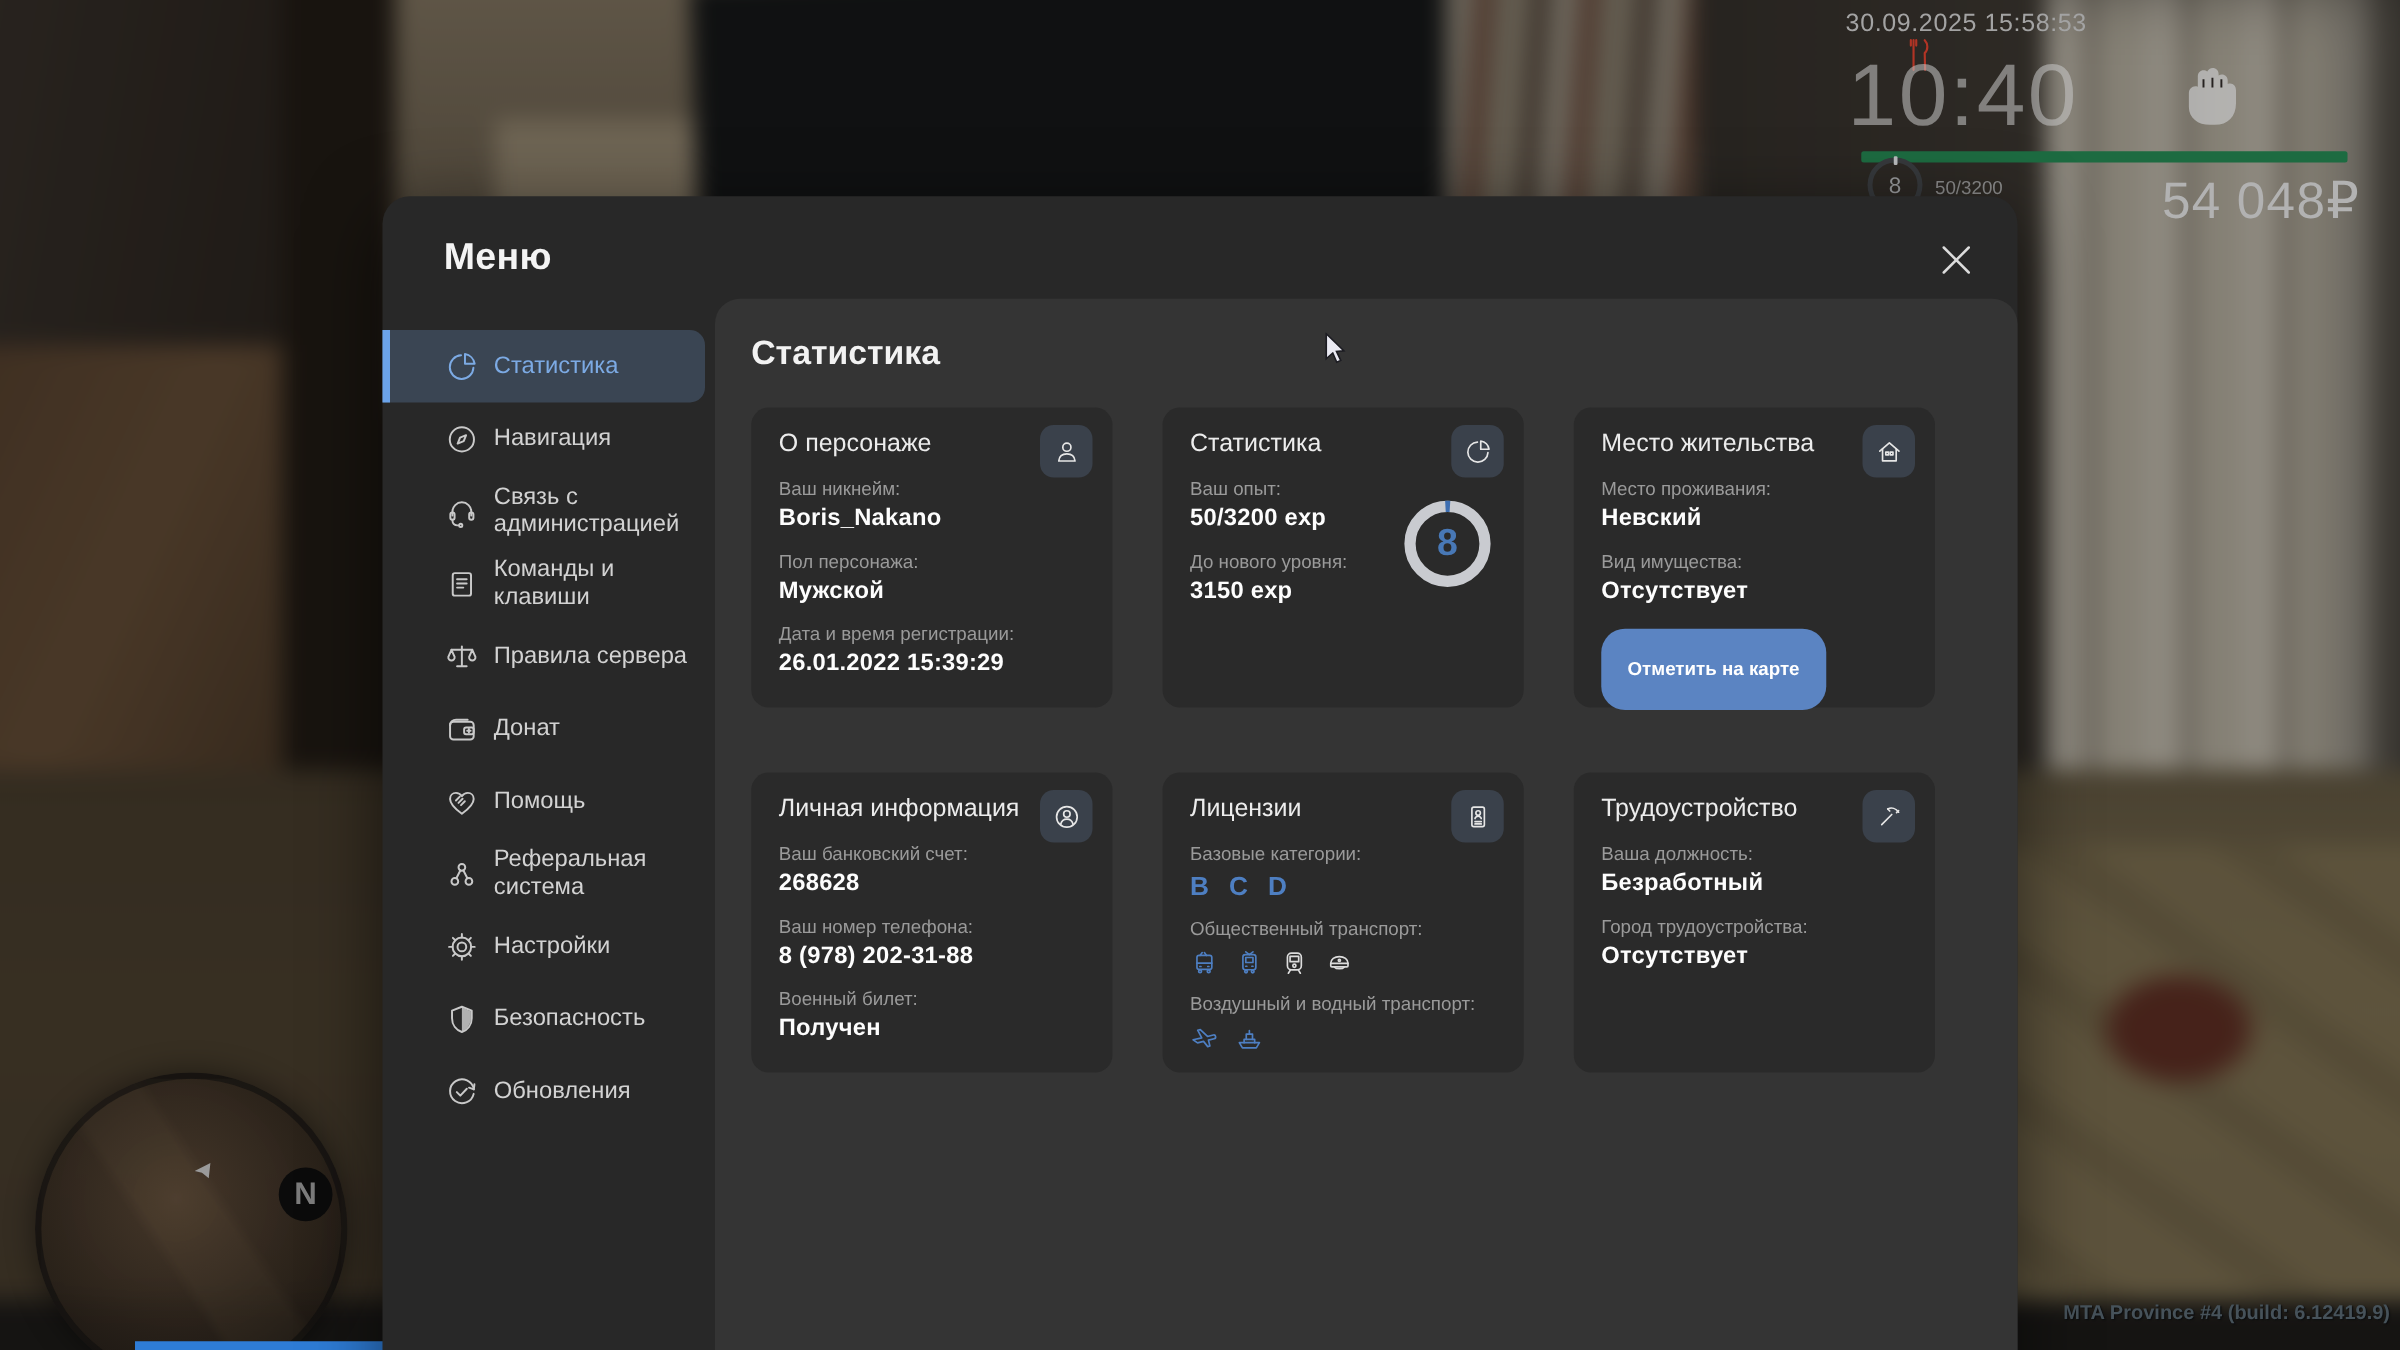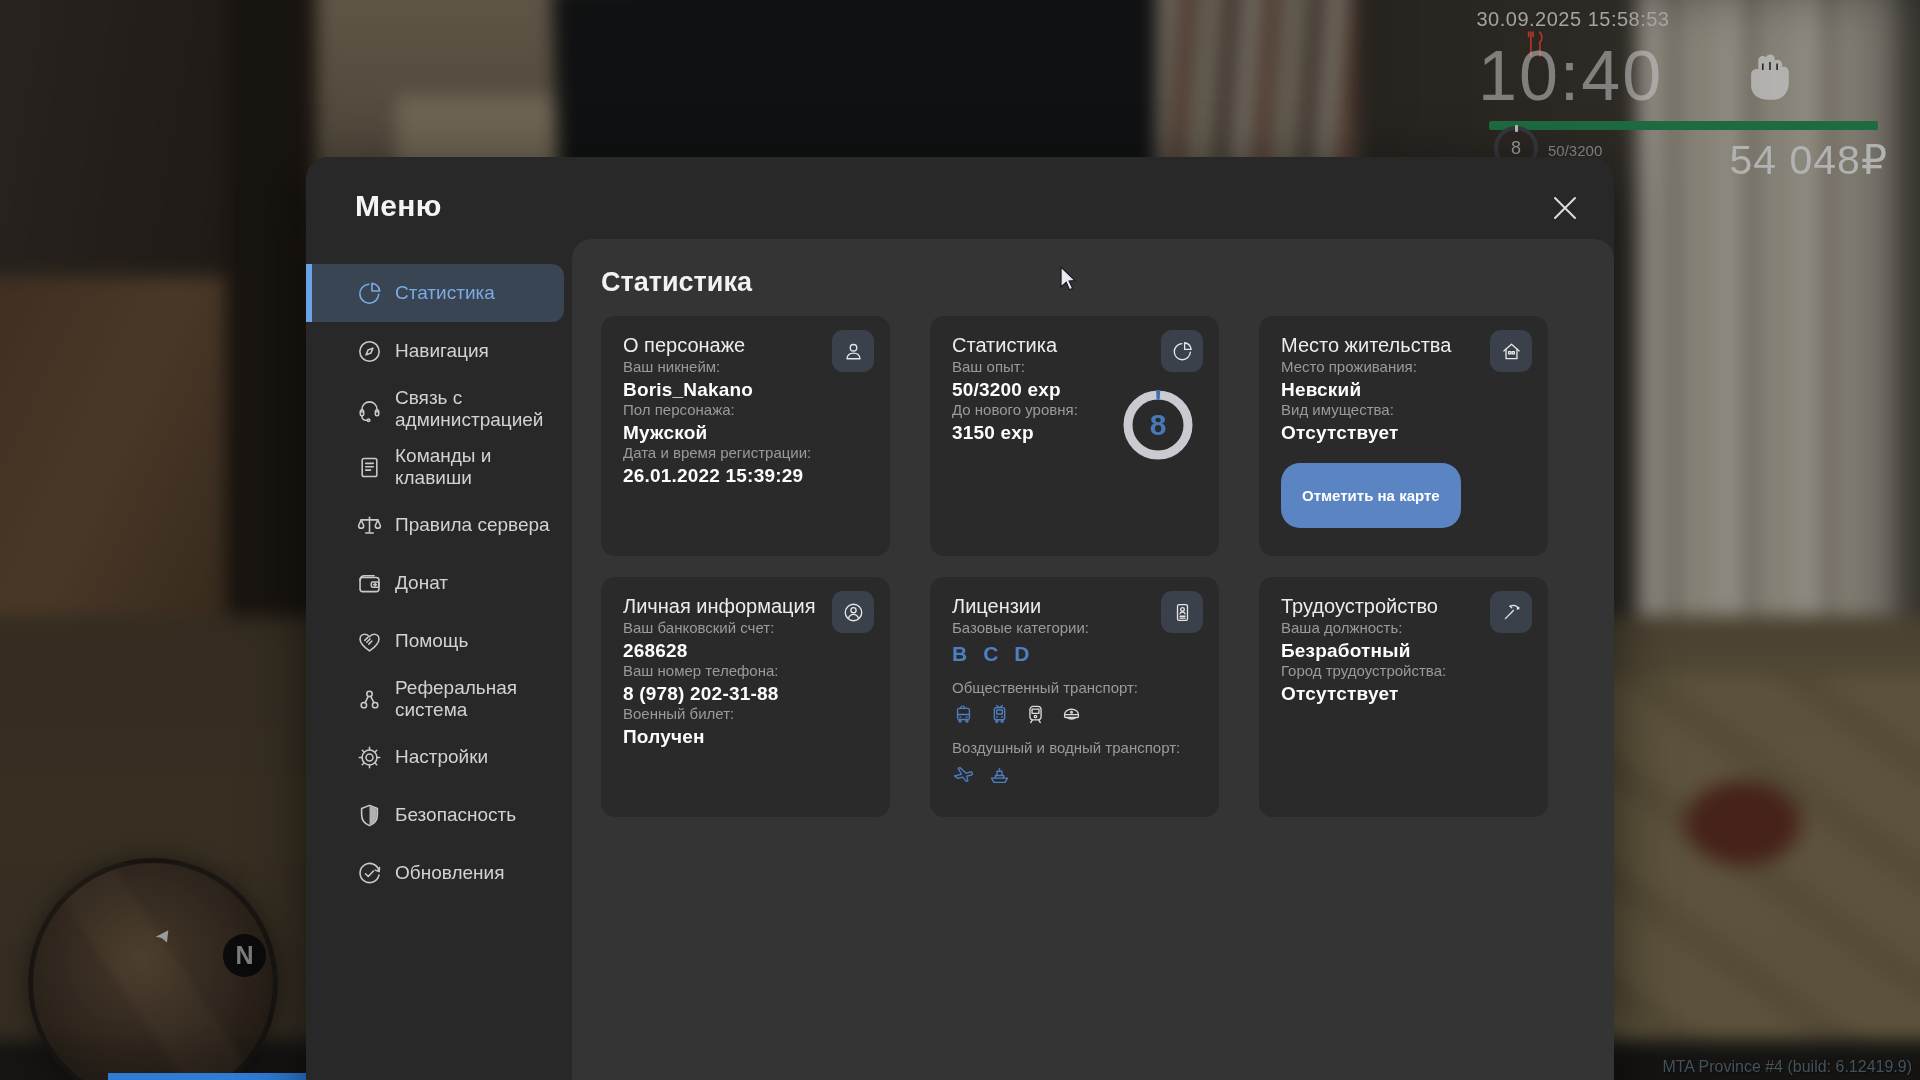--- a/index.html
+++ b/index.html
@@ -43,44 +43,44 @@
 
   
   .minimap{position:absolute;left:28px;top:858px;width:250px;height:250px;border-radius:50%;
       background:radial-gradient(circle at 45% 40%,rgba(74,58,44,.82),rgba(32,26,20,.88) 75%),
       linear-gradient(56deg,transparent 40%,rgba(168,148,108,.35) 43% 58%,transparent 61%);
       border:5px solid rgba(12,12,12,.55);box-shadow:0 0 24px rgba(0,0,0,.45);}
   .mini-arrow{position:absolute;left:118px;top:62px;width:24px;height:24px;color:#9a9a9a;transform:rotate(18deg);}
   .mini-n{position:absolute;left:223px;top:934px;width:43px;height:43px;border-radius:50%;background:#0b0b0b;display:flex;align-items:center;justify-content:center;font-size:25px;font-weight:700;color:#7c7c7c;}
 
   .bottom-bar{position:absolute;left:108px;bottom:0;width:458px;height:7px;background:#2e7cd6;}
-  .build-label{position:absolute;right:8px;bottom:4px;font-size:16px;font-weight:400;color:#46525a;text-shadow:1px 1px 1px rgba(10,12,14,.9);}
+  .build-label{position:absolute;right:8px;bottom:20px;font-size:16px;font-weight:700;color:#46525a;text-shadow:1px 1px 1px rgba(10,12,14,.9);}
 
   
   .menu{position:absolute;left:306px;top:157px;width:1308px;height:979px;background:#282828;border-radius:22px;box-shadow:0 16px 60px rgba(0,0,0,.55);}
   .menu-title{position:absolute;left:49px;top:32px;font-size:30px;font-weight:700;color:#f4f4f4;letter-spacing:.3px;}
   .menu-close{position:absolute;right:34px;top:36px;width:30px;height:30px;color:#dcdcdc;cursor:pointer;}
 
   .sidebar{position:absolute;left:0;top:107px;width:266px;display:flex;flex-direction:column;}
   .side-item{position:relative;display:flex;align-items:center;gap:12px;min-height:58px;padding:4px 8px 4px 50px;margin-right:8px;color:#d2d2d2;font-size:19px;line-height:22px;border-radius:0 12px 12px 0;cursor:pointer;}
   .side-item .icon{width:27px;height:27px;flex:none;color:#c9c9c9;}
   .side-item.active{background:#3a4553;color:#7caae4;}
   .side-item.active .icon{color:#7caae4;}
   .side-item.active::before{content:"";position:absolute;left:0;top:0;bottom:0;width:6px;background:#6ba3ea;}
   .side-label{white-space:pre-line;}
 
   .content{position:absolute;left:266px;top:82px;right:0;bottom:0;background:#343434;border-radius:20px;}
   .content-header{position:absolute;left:29px;top:28px;font-size:27px;font-weight:700;color:#f2f2f2;}
-  .cards{position:absolute;left:29px;top:77px;display:grid;grid-template-columns:repeat(3,289px);grid-auto-rows:240px;gap:21px 40px;}
+  .cards{position:absolute;left:29px;top:87px;display:grid;grid-template-columns:repeat(3,289px);grid-auto-rows:240px;gap:52px 40px;}
 
   .card{position:relative;background:#2a2a2a;border-radius:14px;padding:16px 22px 20px 22px;}
   .card-title{font-size:20px;color:#ececec;line-height:26px;max-width:200px;}
   .badge{position:absolute;top:14px;right:16px;width:42px;height:42px;border-radius:11px;background:#3a414b;display:flex;align-items:center;justify-content:center;color:#e6e6e6;}
   .badge .icon{width:23px;height:23px;}
-  .f-label{font-size:15px;color:#9a9a9a;}
+  .f-label{margin-top:15px;font-size:15px;color:#9a9a9a;}
   .f-value{margin-top:4px;font-size:19px;font-weight:700;color:#fdfdfd;letter-spacing:.2px;}
   .card-btn{margin-top:19px;display:inline-block;background:#5b84c2;color:#fff;font-size:15px;font-weight:700;border:none;border-radius:19px;padding:24px 21px;font-family:inherit;cursor:pointer;}
   .ring{position:absolute;right:22px;top:70px;width:78px;height:78px;}
   .ring svg{position:absolute;inset:0;}
   .ring-num{position:absolute;inset:0;display:flex;align-items:center;justify-content:center;font-size:30px;font-weight:700;color:#4878b6;}
   .cat-row{display:flex;gap:16px;margin-top:6px;}
   .cat{font-size:21px;font-weight:700;color:#4e7fc2;}
   .lic-label{margin-top:13px;font-size:15px;color:#9a9a9a;}
   .lic-icons{display:flex;gap:13px;margin-top:7px;}
   .lic-icons .icon{width:23px;height:23px;}

